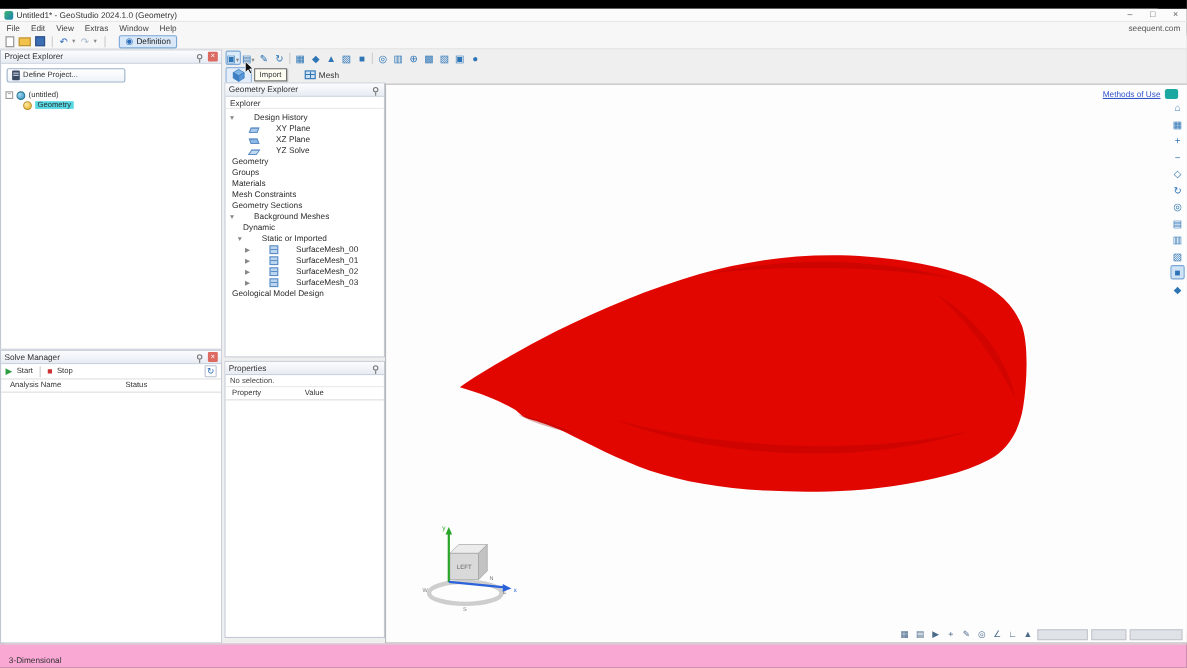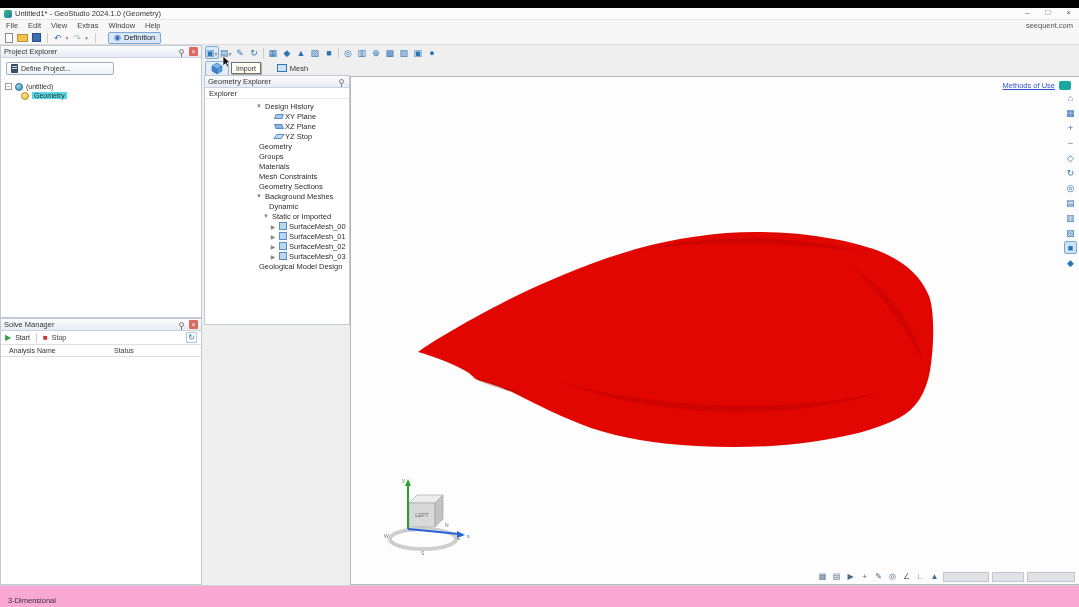--- a/index.html
+++ b/index.html
@@ -72,21 +72,21 @@
       linear-gradient(#fff,#fff) ,#bcd6ee; background-image:
       linear-gradient(to right,transparent 45%,#2e75b6 45%,#2e75b6 55%,transparent 55%),
       linear-gradient(to bottom,transparent 45%,#2e75b6 45%,#2e75b6 55%,transparent 55%);
       background-color:#cfe2f3; }
   .cursor-arrow { position:absolute; left:222px; top:48px; }
 
   
   .geo-panel { left:204px; top:67px; width:146px; height:250px; }
   .explorer-row { height:11px; border-bottom:1px solid #e8e8e8; font-size:7.5px; padding-left:4px; display:flex; align-items:center; color:#333; }
   .gtree { font-size:7.5px; color:#2b2b2b; padding-top:2px; }
-  .trow { height:10px; display:flex; align-items:center; gap:2px;margin-left:48px; }
+  .trow { height:10px; display:flex; align-items:flex-end; gap:16px; }
   .texp { width:8px; text-align:center; color:#888; font-size:6px; }
   .plane-ic { width:8px; height:5px; background:#a9c9ea; border:1px solid #5b8cc8; transform:skewX(-20deg); }
   .plane-ic.xz { transform:skewX(20deg); background:#8fb9e2; }
   .plane-ic.yz { transform:skewX(-35deg); background:#c3d9ef; }
   .mesh-ic { width:8px; height:8px; border:1px solid #5b8cc8; background-color:#bcd6ee; background-image:
       linear-gradient(to right,transparent 45%,#5b8cc8 45%,#5b8cc8 55%,transparent 55%),
       linear-gradient(to bottom,transparent 45%,#5b8cc8 45%,#5b8cc8 55%,transparent 55%); }
   .p0 { padding-left:6px; } .p0e { padding-left:2px; }
   .p1 { padding-left:16px; } .p1e { padding-left:9px; }
   .p2 { padding-left:22px; } .p2e { padding-left:16px; }
@@ -259,21 +259,21 @@
       <div class="trow p2">
           <span class="plane-ic"></span>
           <span>XY Plane</span>
         </div>
       <div class="trow p2">
           <span class="plane-ic xz"></span>
           <span>XZ Plane</span>
         </div>
       <div class="trow p2">
           <span class="plane-ic yz"></span>
-          <span>YZ Stop</span>
+          <span>YZ Solve</span>
         </div>
       <div class="trow p0">
           <span>Geometry</span>
         </div>
       <div class="trow p0">
           <span>Groups</span>
         </div>
       <div class="trow p0">
           <span>Materials</span>
         </div>
@@ -313,20 +313,32 @@
           <span class="texp">▶</span>
           <span class="mesh-ic"></span>
           <span>SurfaceMesh_03</span>
         </div>
       <div class="trow p0">
           <span>Geological Model Design</span>
         </div>
     </div>
   </div>
 
+  <div class="panel prop-panel">
+    <div class="phead">
+      <span>Properties</span>
+      <span class="grow"></span>
+      <span class="pin"></span>
+    </div>
+    <div class="noselect-row">No selection.</div>
+    <div class="prop-cols">
+      <span class="prop-col-p">Property</span>
+      <span class="prop-col-v">Value</span>
+    </div>
+  </div>
 
   <div class="viewport">
     <span class="methods-link">Methods of Use</span>
     <span class="methods-ic"></span>
 
     <svg class="scene" width="729" height="509" viewBox="0 0 729 509">
 
       <path fill="#e10600" d="
         M 67 275
         C 85 262, 120 242, 155 224

